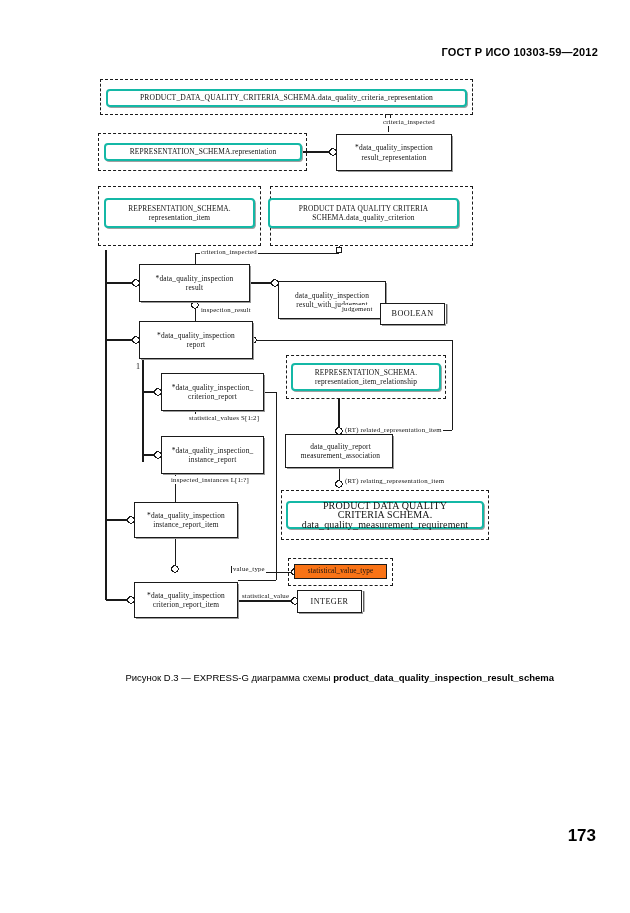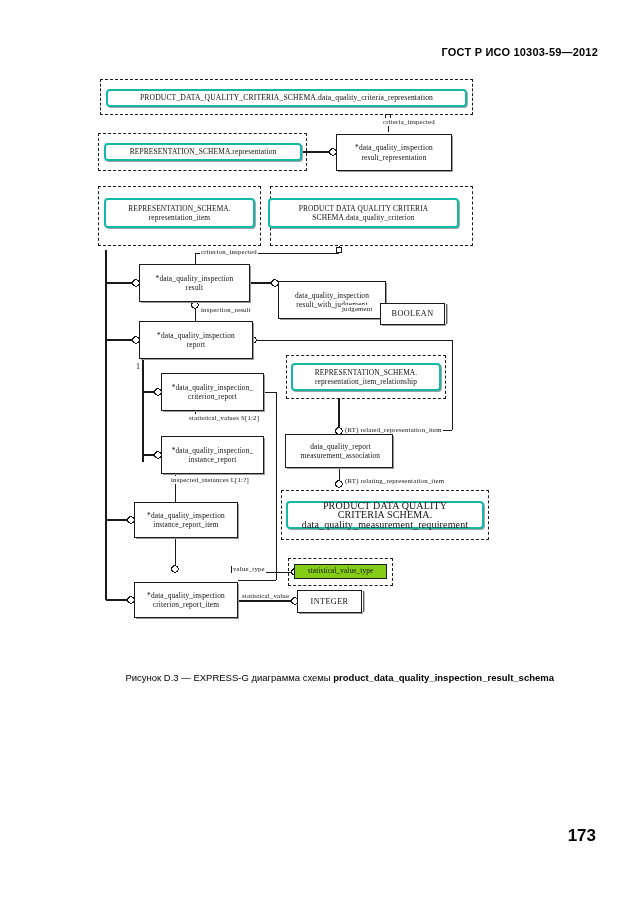--- a/index.html
+++ b/index.html
@@ -104,21 +104,21 @@
     border: 1px solid #1a1a1a;
     box-shadow: 2.5px 0 0 -1.2px #ffffff, 3.5px 0 0 -1.2px #1a1a1a,
                 1.5px 1.5px 0 -0.5px #9a9a9a;
     padding: 2px 6px;
     font-size: 8.2px;
     letter-spacing: 0.4px;
   }
   
   .selectbox {
     border: 1px solid #1a1a1a;
-    background: #84cc16;
+    background: #f97316;
     padding: 1px 3px;
     font-size: 7.2px;
   }
   .selectbox-frame {
     position: absolute;
     box-sizing: border-box;
     border: 1px dashed #1a1a1a;
   }
   
   .elabel {

